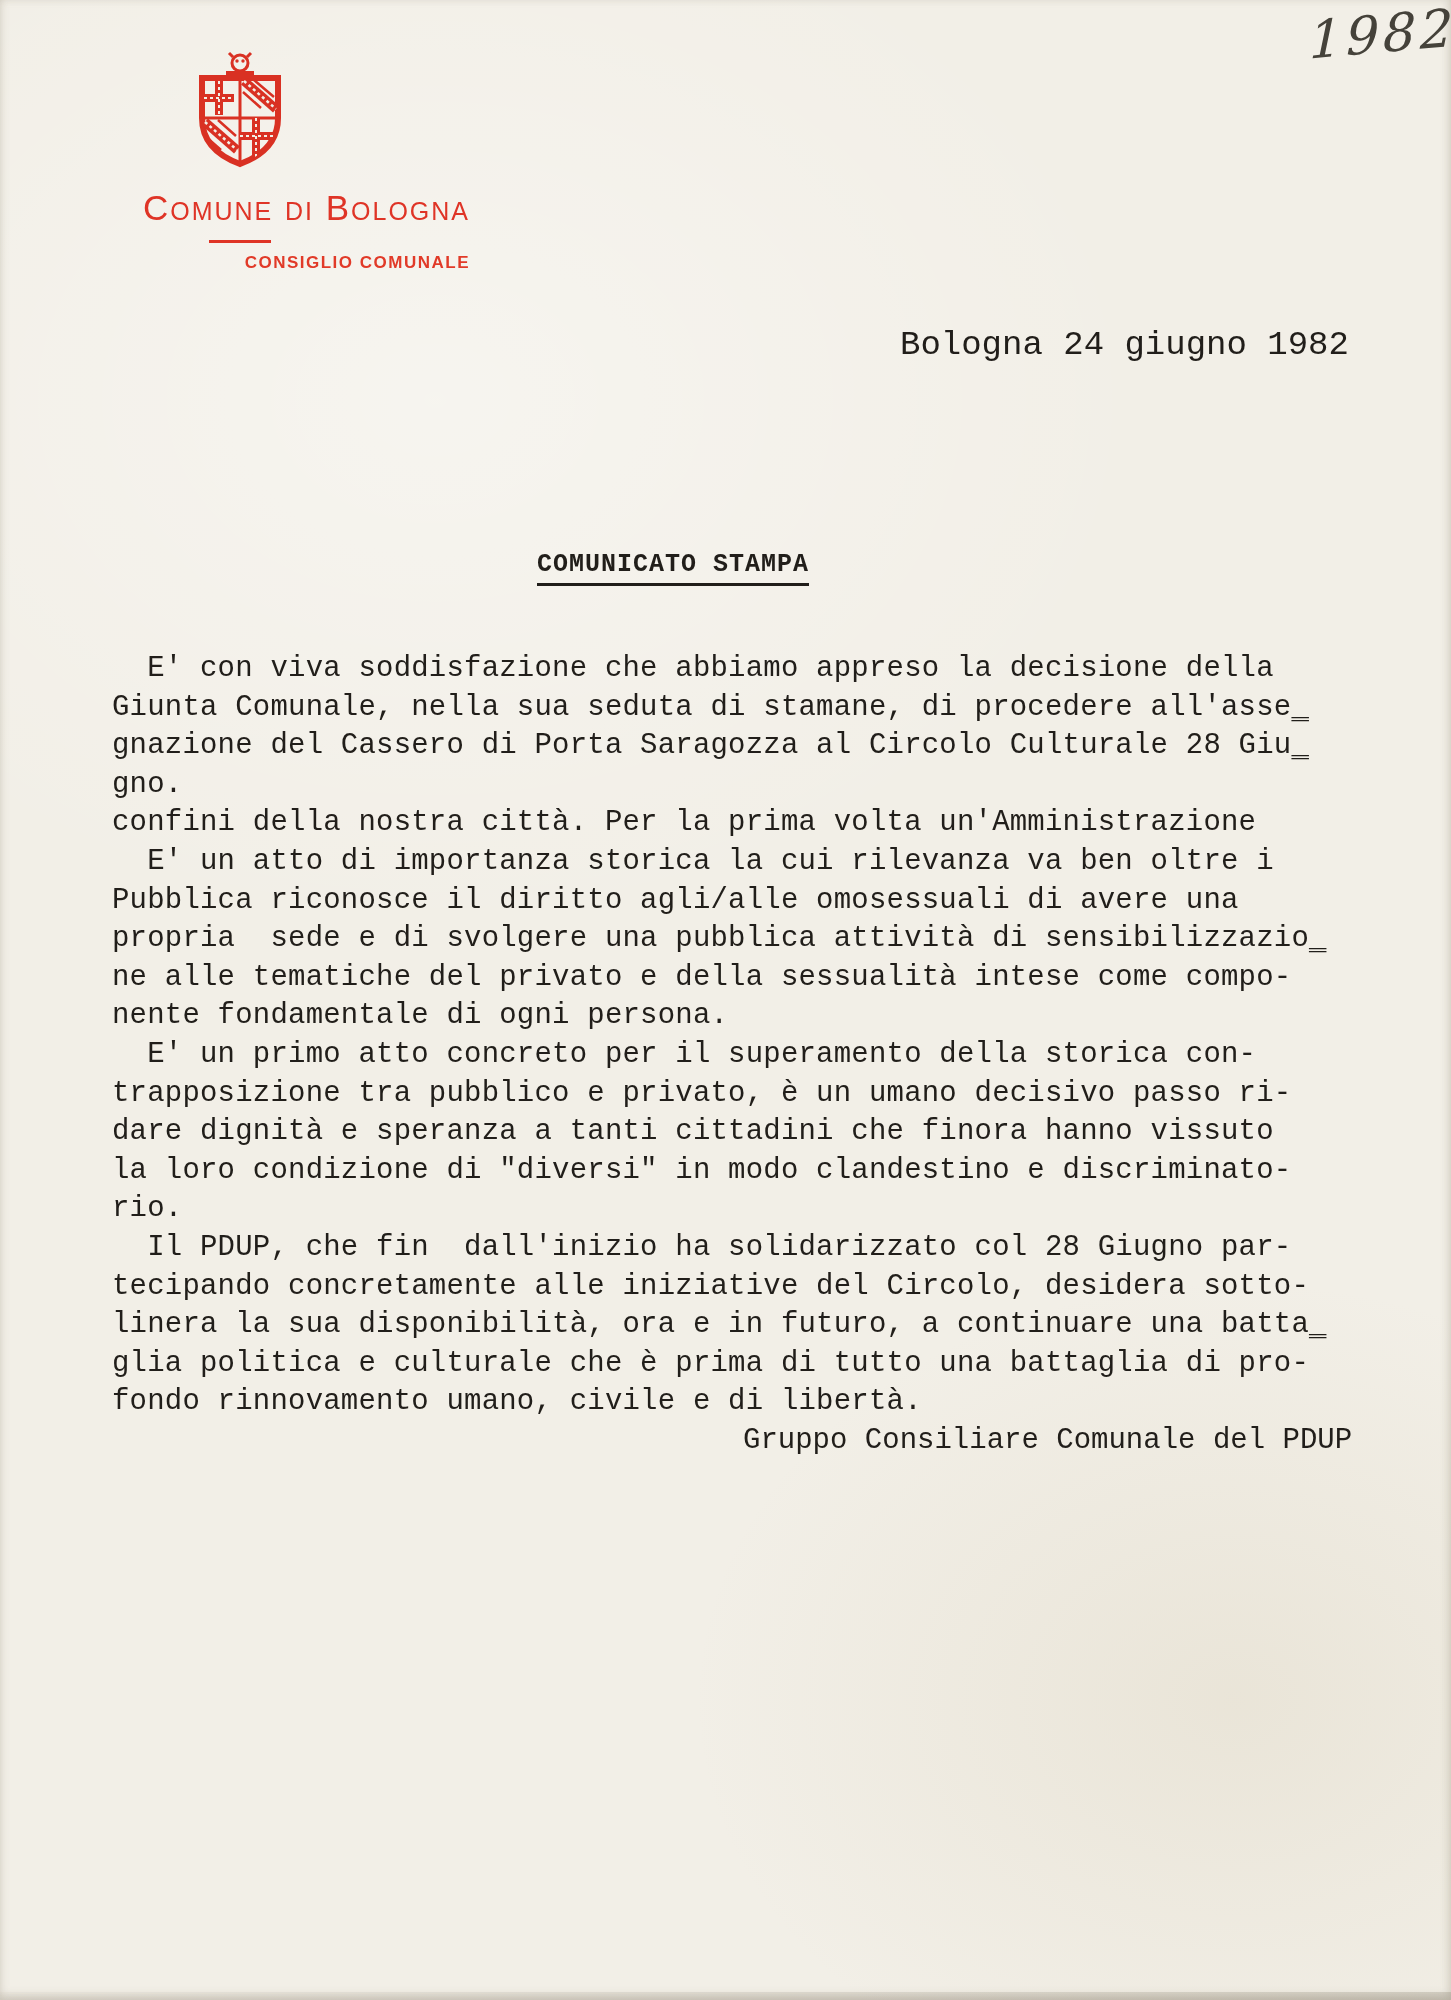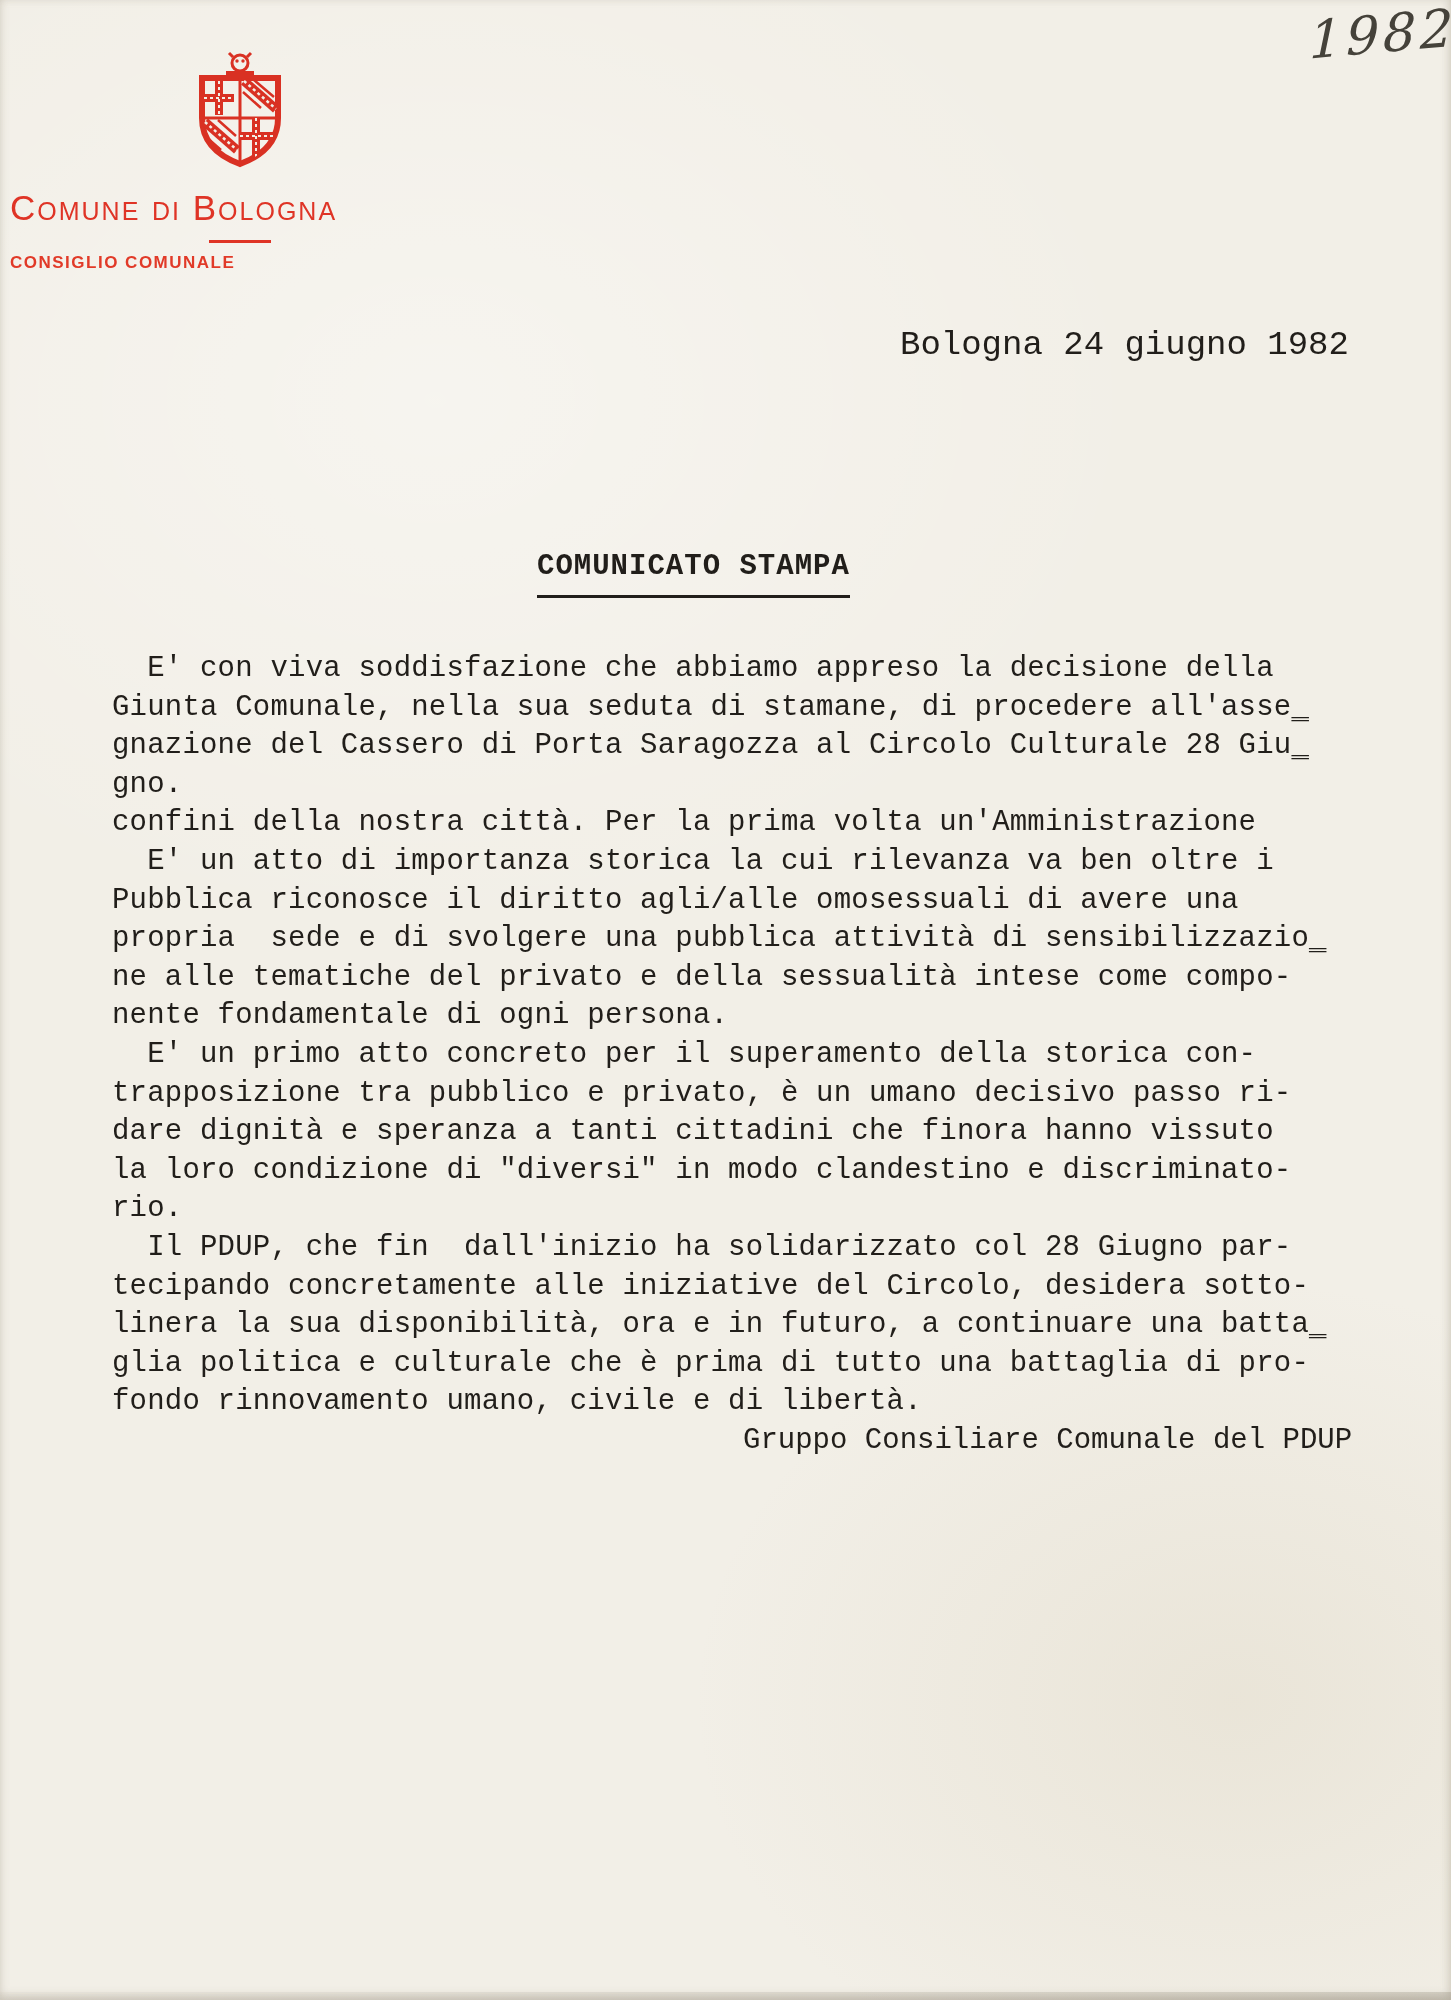--- a/index.html
+++ b/index.html
@@ -27,21 +27,21 @@
     position:absolute;top:4px;right:-6px;
     font-family:"DejaVu Serif", serif;
     font-style:italic;
     font-size:52px;
     letter-spacing:4px;
     color:#45423a;
     transform:rotate(-5deg) skewX(-6deg);
     white-space:nowrap;
   }
   
-  .letterhead{position:absolute;left:10px;top:50px;width:460px;text-align:left;}
+  .letterhead{position:absolute;left:10px;top:50px;width:460px;text-align:right;}
   .crest{display:block;margin:0 auto;}
   .org-name{
     margin-top:18px;
     font-family:"Liberation Sans", sans-serif;
     font-variant:small-caps;
     font-weight:400;
     font-size:35px;
     letter-spacing:2px;
     color:#df3426;
     white-space:nowrap;
@@ -55,24 +55,24 @@
     color:#e13a28;
     white-space:nowrap;
   }
   
   .dateline{
     position:absolute;left:900px;top:326px;
     font-size:34px;white-space:pre;
   }
   .doc-title{
     position:absolute;left:537px;top:550px;
-    font-size:29px;font-weight:700;
+    font-size:25px;font-weight:700;
     letter-spacing:1px;
     border-bottom:3px solid #211e1a;
-    padding-bottom:12px;
+    padding-bottom:4px;
     white-space:pre;
   }
   .body-block{
     position:absolute;left:112px;top:650px;width:1290px;
   }
   .line{
     font-size:29px;
     line-height:38.6px;
     white-space:pre;
     letter-spacing:0.2px;

